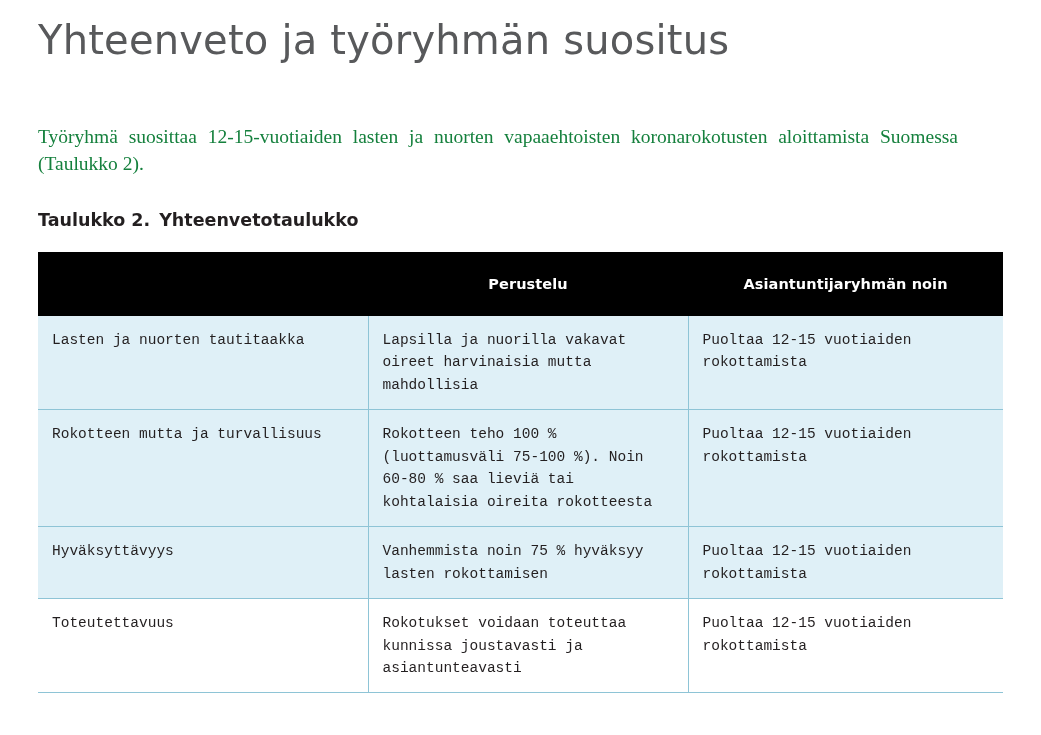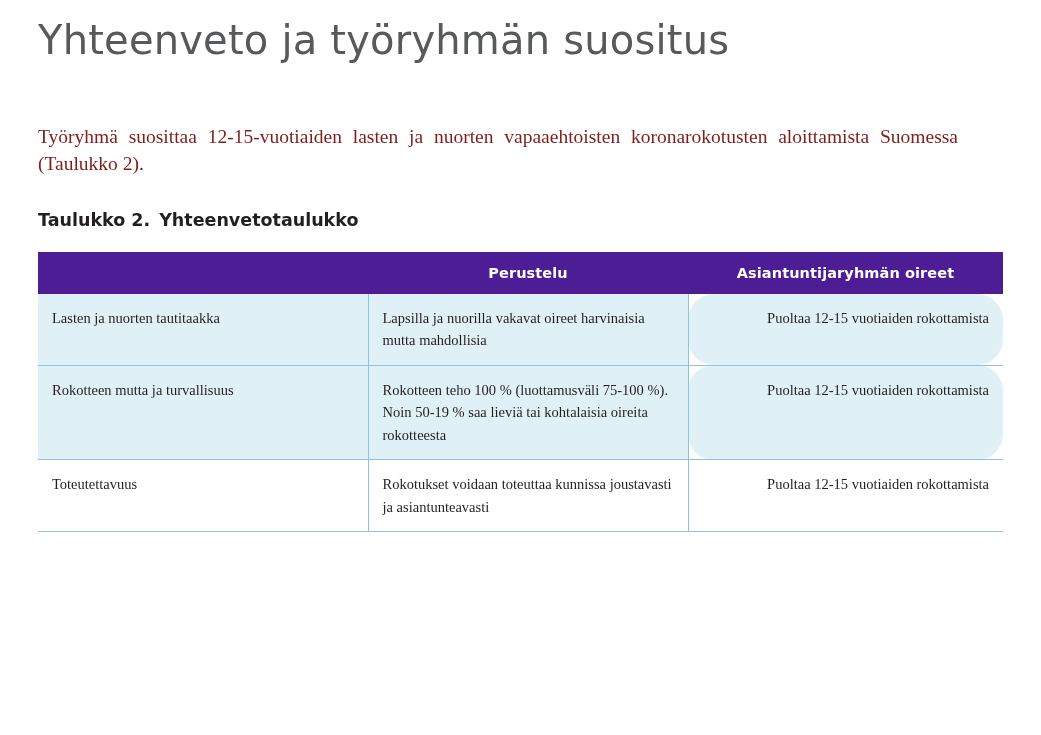--- a/index.html
+++ b/index.html
@@ -28,21 +28,21 @@
     line-height: 1.1;
     color: #58595b;
     letter-spacing: 0.2px;
     margin: 0;
     padding-top: 18px;
   }
   .intro {
     font-family: "Liberation Serif", serif;
     font-size: 19.5px;
     line-height: 1.38;
-    color: #7f1d1d;
+    color: #15803d;
     text-align: justify;
     margin: 0;
     padding-top: 62px;
     width: 920px;
   }
   .table-caption {
     font-family: "DejaVu Sans", sans-serif;
     font-weight: bold;
     font-size: 17.5px;
     color: #231f20;
@@ -52,35 +52,35 @@
   .table-caption .caption-num {
     margin-right: 9px;
   }
   table.summary {
     margin-top: 22px;
     border-collapse: collapse;
     width: 965px;
     table-layout: fixed;
   }
   table.summary th {
-    background: #4c1d95;
+    background: #000000;
     color: #ffffff;
     font-family: "DejaVu Sans", sans-serif;
     font-size: 14.5px;
     font-weight: bold;
     text-align: center;
-    padding: 13px 8px;
+    padding: 24px 8px;
     border: none;
     letter-spacing: 0.1px;
   }
   table.summary th.col-label {
     text-align: left;
   }
   table.summary td {
-    font-family: Liberation Serif, serif;
+    font-family: Liberation Mono, monospace;
     font-size: 14.5px;
     color: #231f20;
     padding: 13px 14px;
     vertical-align: top;
     line-height: 1.55;
     border-bottom: 1px solid #8ec4d6;
   }
   table.summary tr.odd td {
     background: #dff0f7;
   }
@@ -89,22 +89,21 @@
   }
   table.summary td.c0 {
     text-align: left;
     border-right: 1px solid #8ec4d6;
   }
   table.summary td.c1 {
     text-align: left;
     border-right: 1px solid #8ec4d6;
   }
   table.summary td.c2 {
-    text-align: right;
-    border-radius: 26px;
+    text-align: left;
   }
   col.w0 { width: 330px; }
   col.w1 { width: 320px; }
   col.w2 { width: 315px; }
 </style>
 </head>
 <body>
 
 <div class="page">
 
@@ -119,32 +118,37 @@
   <table class="summary">
     <colgroup>
       <col class="w0">
       <col class="w1">
       <col class="w2">
     </colgroup>
     <thead>
       <tr>
         <th class="col-label"></th>
         <th>Perustelu</th>
-        <th>Asiantuntijaryhmän oireet</th>
+        <th>Asiantuntijaryhmän noin</th>
       </tr>
     </thead>
     <tbody>
       <tr class="odd">
         <td class="c0">Lasten ja nuorten tautitaakka</td>
         <td class="c1">Lapsilla ja nuorilla vakavat oireet harvinaisia mutta mahdollisia</td>
         <td class="c2">Puoltaa 12-15 vuotiaiden rokottamista</td>
       </tr>
       <tr class="odd">
         <td class="c0">Rokotteen mutta ja turvallisuus</td>
-        <td class="c1">Rokotteen teho 100 % (luottamusväli 75-100 %). Noin 50-19 % saa lieviä tai kohtalaisia oireita rokotteesta</td>
+        <td class="c1">Rokotteen teho 100 % (luottamusväli 75-100 %). Noin 60-80 % saa lieviä tai kohtalaisia oireita rokotteesta</td>
+        <td class="c2">Puoltaa 12-15 vuotiaiden rokottamista</td>
+      </tr>
+      <tr class="odd">
+        <td class="c0">Hyväksyttävyys</td>
+        <td class="c1">Vanhemmista noin 75 % hyväksyy lasten rokottamisen</td>
         <td class="c2">Puoltaa 12-15 vuotiaiden rokottamista</td>
       </tr>
       <tr class="even">
         <td class="c0">Toteutettavuus</td>
         <td class="c1">Rokotukset voidaan toteuttaa kunnissa joustavasti ja asiantunteavasti</td>
         <td class="c2">Puoltaa 12-15 vuotiaiden rokottamista</td>
       </tr>
     </tbody>
   </table>
 

